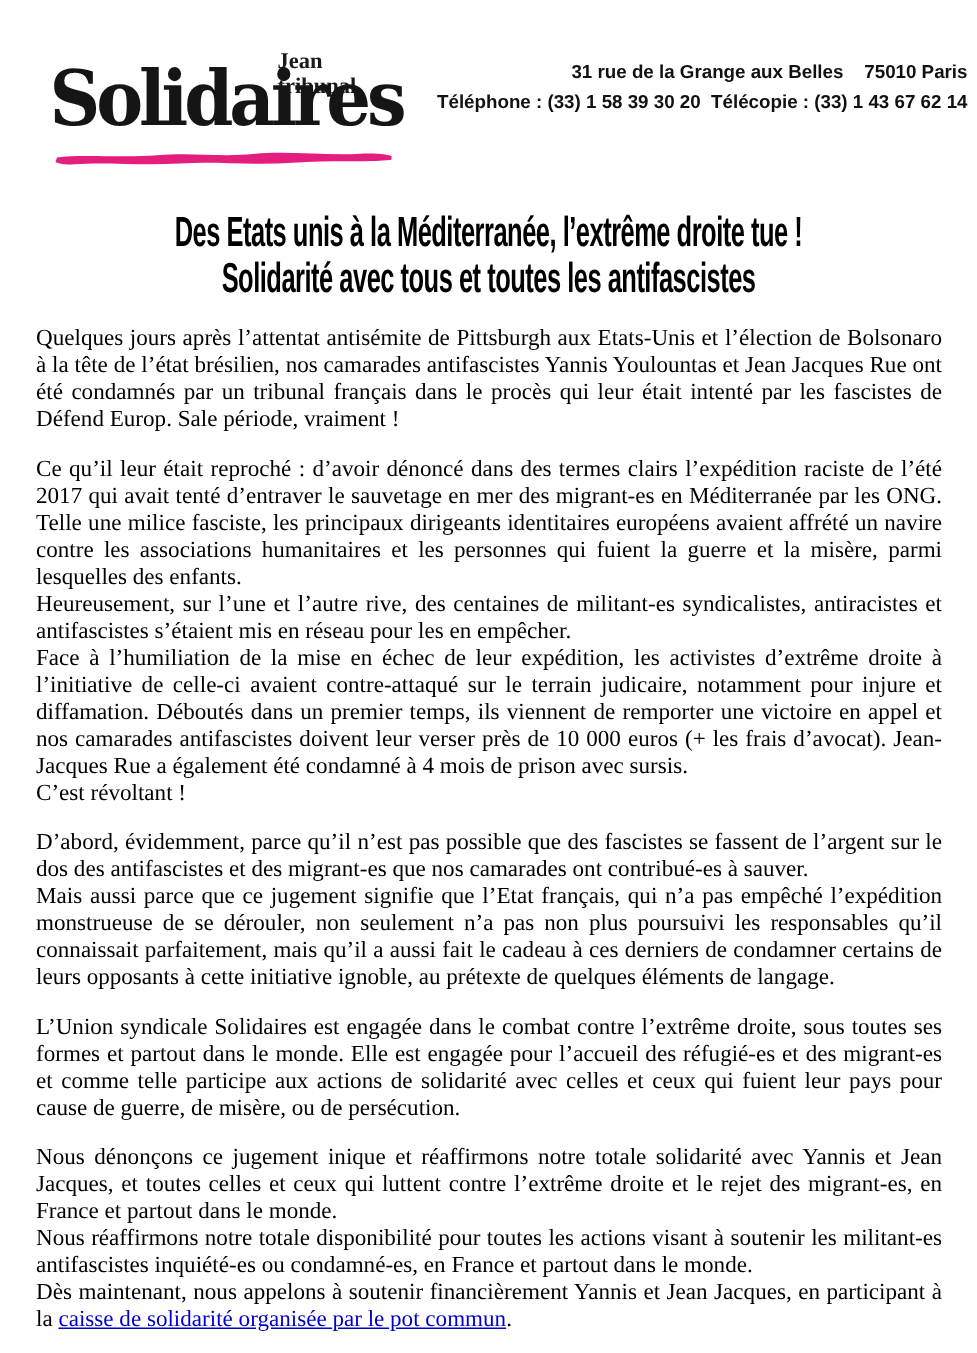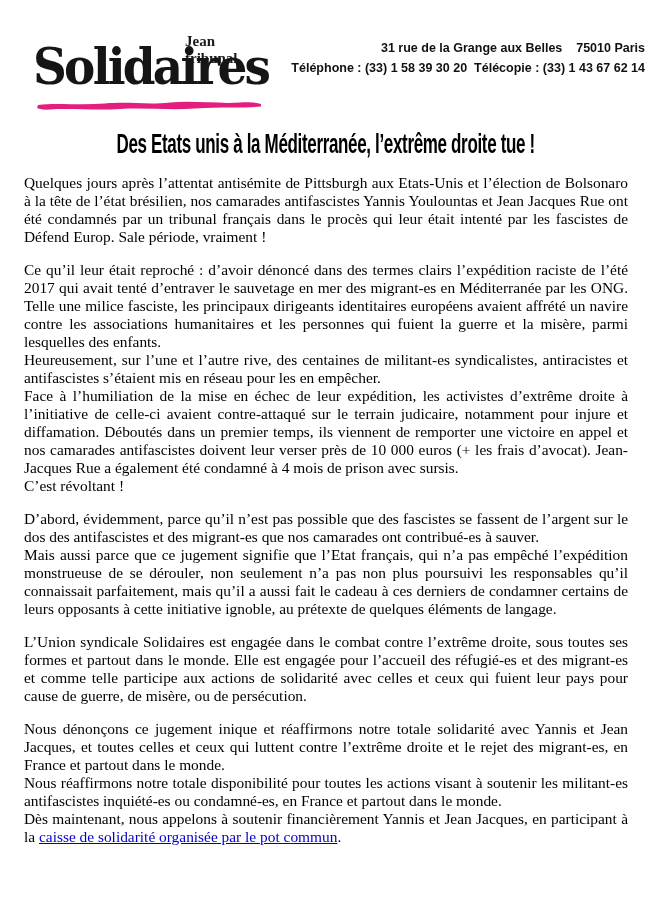--- a/index.html
+++ b/index.html
@@ -70,20 +70,21 @@
     font-family: "Liberation Sans", sans-serif;
     font-weight: bold;
     font-size: 12.5px;
     line-height: 20px;
     color: #111111;
   }
   .contact-line { white-space: pre-wrap; }
 
   
   .doc-title {
+    margin-top: 12px;
     text-align: center;
     color: #000000;
   }
   .doc-title-line {
     height: 31px;
     line-height: 31px;
     text-align: center;
   }
   .doc-title-line > span {
     display: inline-block;
@@ -130,20 +131,23 @@
     <div class="contact-block">
       <div class="contact-line">31 rue de la Grange aux Belles&nbsp;&nbsp;&nbsp;&nbsp;75010 Paris</div>
       <div class="contact-line">Téléphone : (33) 1 58 39 30 20&nbsp;&nbsp;Télécopie : (33) 1 43 67 62 14</div>
     </div>
   </div>
 
   <div class="doc-title">
     <div class="doc-title-line">
       <span>Des Etats unis à la Méditerranée, l’extrême droite tue !</span>
     </div>
+    <div class="doc-title-line">
+      <span>Solidarité avec tous et toutes les antifascistes</span>
+    </div>
   </div>
 
   <div class="doc-body">
       <p class="para"><span>Quelques jours après l’attentat antisémite de Pittsburgh aux Etats-Unis et l’élection de Bolsonaro à la tête de l’état brésilien, nos camarades antifascistes Yannis Youlountas et Jean Jacques Rue ont été condamnés par un tribunal français dans le procès qui leur était intenté par les fascistes de Défend Europ. Sale période, vraiment !</span></p>
       <p class="para"><span>Ce qu’il leur était reproché : d’avoir dénoncé dans des termes clairs l’expédition raciste de l’été 2017 qui avait tenté d’entraver le sauvetage en mer des migrant-es en Méditerranée par les ONG. Telle une milice fasciste, les principaux dirigeants identitaires européens avaient affrété un navire contre les associations humanitaires et les personnes qui fuient la guerre et la misère, parmi lesquelles des enfants.</span><br><span>Heureusement, sur l’une et l’autre rive, des centaines de militant-es syndicalistes, antiracistes et antifascistes s’étaient mis en réseau pour les en empêcher.</span><br><span>Face à l’humiliation de la mise en échec de leur expédition, les activistes d’extrême droite à l’initiative de celle-ci avaient contre-attaqué sur le terrain judicaire, notamment pour injure et diffamation. Déboutés dans un premier temps, ils viennent de remporter une victoire en appel et nos camarades antifascistes doivent leur verser près de 10&nbsp;000 euros (+ les frais d’avocat). Jean-Jacques Rue a également été condamné à 4 mois de prison avec sursis.</span><br><span>C’est révoltant !</span></p>
       <p class="para"><span>D’abord, évidemment, parce qu’il n’est pas possible que des fascistes se fassent de l’argent sur le dos des antifascistes et des migrant-es que nos camarades ont contribué-es à sauver.</span><br><span>Mais aussi parce que ce jugement signifie que l’Etat français, qui n’a pas empêché l’expédition monstrueuse de se dérouler, non seulement n’a pas non plus poursuivi les responsables qu’il connaissait parfaitement, mais qu’il a aussi fait le cadeau à ces derniers de condamner certains de leurs opposants à cette initiative ignoble, au prétexte de quelques éléments de langage.</span></p>
       <p class="para"><span>L’Union syndicale Solidaires est engagée dans le combat contre l’extrême droite, sous toutes ses formes et partout dans le monde. Elle est engagée pour l’accueil des réfugié-es et des migrant-es et comme telle participe aux actions de solidarité avec celles et ceux qui fuient leur pays pour cause de guerre, de misère, ou de persécution.</span></p>
       <p class="para"><span>Nous dénonçons ce jugement inique et réaffirmons notre totale solidarité avec Yannis et Jean Jacques, et toutes celles et ceux qui luttent contre l’extrême droite et le rejet des migrant-es, en France et partout dans le monde.</span><br><span>Nous réaffirmons notre totale disponibilité pour toutes les actions visant à soutenir les militant-es antifascistes inquiété-es ou condamné-es, en France et partout dans le monde.</span><br><span>Dès maintenant, nous appelons à soutenir financièrement Yannis et Jean Jacques, en participant à la <a class="doc-link" href="#" style="color: rgb(0, 0, 204);">caisse de solidarité organisée par le pot commun</a>.</span></p>
     </div>
 

